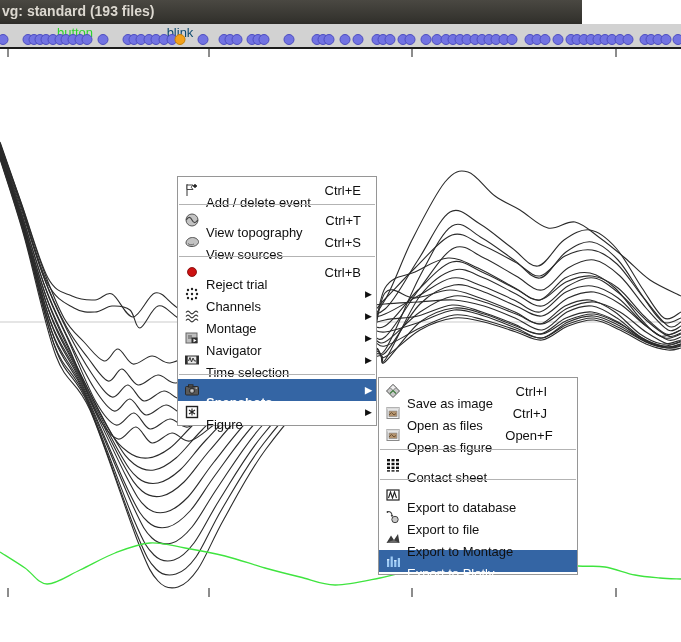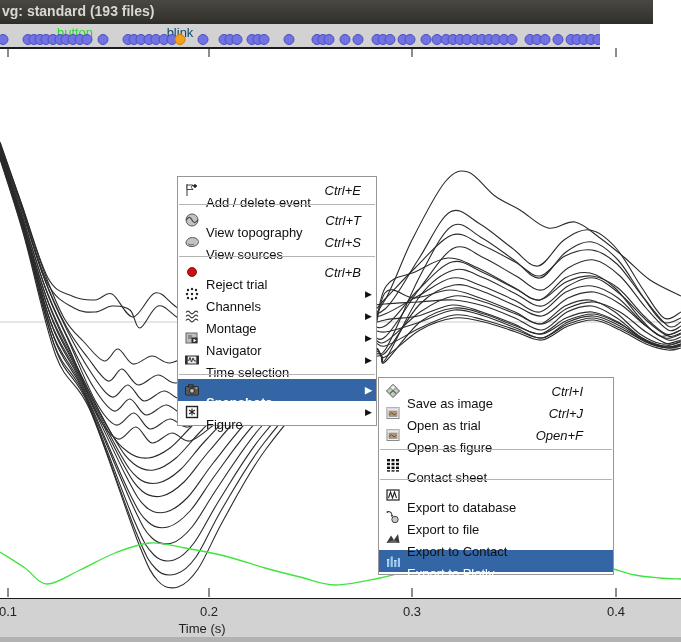--- a/index.html
+++ b/index.html
@@ -1,43 +1,43 @@
 <!DOCTYPE html>
 <html><head>
 <meta charset="utf-8">
 <style>
   html,body{margin:0;padding:0;background:#888;}
   .screen{position:relative;width:681px;height:642px;background:#ffffff;overflow:hidden;
           font-family:"Liberation Sans",sans-serif;}
   
-  .titlebar{position:absolute;top:0;left:0;width:653px;height:24px;z-index:5;
+  .titlebar{position:absolute;top:0;left:0;width:582px;height:24px;z-index:5;
             background:linear-gradient(#4a4842,#35342f 80%,#2c2b27);
             color:#dcd8d0;font-size:14px;font-weight:bold;line-height:23px;padding-left:2px;box-sizing:border-box;}
   
-  .event-strip{position:absolute;top:24px;left:0;width:600px;height:23px;background:#d2d2d2;
+  .event-strip{position:absolute;top:24px;left:0;width:681px;height:23px;background:#d2d2d2;
                border-bottom:2px solid #1b1b1b;z-index:3;overflow:hidden;}
   .evt-label{position:absolute;top:1px;font-size:13px;transform:translateX(-50%);white-space:nowrap;}
   .marker{position:absolute;width:9px;height:9px;border-radius:50%;top:10px;transform:translateX(-50%);}
   
   .plot-svg{position:absolute;top:0;left:0;z-index:1;}
   
   .bottom-band{position:absolute;top:598px;left:0;width:681px;height:44px;background:#d2d2d2;
                border-top:1px solid #1b1b1b;z-index:2;overflow:hidden;}
   .bottom-band::after{content:"";position:absolute;left:0;bottom:0;width:100%;height:6px;background:#b2b2b2;}
   .tick-label{position:absolute;top:5px;font-size:13px;color:#222;transform:translateX(-50%);}
   .axis-title{position:absolute;top:22px;font-size:13px;color:#222;transform:translateX(-50%);}
   
   .menu{position:absolute;background:#ffffff;border:1px solid #969696;box-sizing:border-box;
         padding:2px 0;}
   .menu1{z-index:10;}
   .menu2{z-index:11;}
   .menu-item{height:22px;display:flex;align-items:center;padding:0 4px 0 4px;font-size:13px;color:#101010;}
   .mi-icon{width:19px;height:16px;margin-right:5px;flex:none;display:flex;align-items:center;justify-content:center;}
   .mi-label{flex:1;white-space:nowrap;margin-top:24px;}
-  .mi-shortcut{margin-left:13px;white-space:nowrap;font-style:italic;}
+  .mi-shortcut{margin-left:13px;white-space:nowrap;}
   .menu2 .mi-shortcut{margin-right:26px;}
   .mi-arrow{width:11px;text-align:right;font-size:9px;line-height:22px;}
   .menu-sep{height:8px;position:relative;}
   .menu-sep::after{content:"";position:absolute;left:1px;right:1px;top:3px;border-top:1px solid #b3b3b3;}
   .highlight{background:#3465a4;color:#ffffff;}
 </style>
 </head>
 <body>
 
 <div class="screen">
@@ -143,27 +143,20 @@
       <path d="M 0 153 C 3.7 164.5, 13.7 194.2, 22 222 C 30.3 249.8, 40.7 294.7, 50 320 C 59.3 345.3, 66.0 350.3, 78 374 C 90.0 397.7, 111.3 442.5, 122 462 C 132.7 481.5, 135.3 485.3, 142 491 C 148.7 496.7, 155.0 497.5, 162 496 C 169.0 494.5, 176.0 489.7, 184 482 C 192.0 474.3, 198.7 463.0, 210 450 C 221.3 437.0, 235.0 419.3, 252 404 C 269.0 388.7, 293.0 369.0, 312 358 C 331.0 347.0, 353.8 340.7, 366 338 C 378.2 335.3, 376.0 346.3, 385 342 C 394.0 337.7, 408.5 319.7, 420 312 C 431.5 304.3, 443.3 297.7, 454 296 C 464.7 294.3, 473.7 299.0, 484 302 C 494.3 305.0, 506.3 310.3, 516 314 C 525.7 317.7, 533.3 325.0, 542 324 C 550.7 323.0, 559.3 311.7, 568 308 C 576.7 304.3, 585.3 301.3, 594 302 C 602.7 302.7, 611.3 307.0, 620 312 C 628.7 317.0, 638.0 326.7, 646 332 C 654.0 337.3, 662.2 342.5, 668 344 C 673.8 345.5, 678.8 341.5, 681 341" fill="none" stroke="#2b2b2b" stroke-width="1.1"></path>
       <path d="M 0 154 C 3.7 165.7, 13.3 195.3, 22 224 C 30.7 252.7, 42.3 300.0, 52 326 C 61.7 352.0, 67.7 355.0, 80 380 C 92.3 405.0, 115.0 454.8, 126 476 C 137.0 497.2, 139.3 501.0, 146 507 C 152.7 513.0, 159.0 513.7, 166 512 C 173.0 510.3, 180.0 505.3, 188 497 C 196.0 488.7, 202.7 476.2, 214 462 C 225.3 447.8, 239.0 428.7, 256 412 C 273.0 395.3, 297.3 373.7, 316 362 C 334.7 350.3, 356.5 344.7, 368 342 C 379.5 339.3, 376.3 348.3, 385 346 C 393.7 343.7, 408.5 333.2, 420 328 C 431.5 322.8, 443.3 316.3, 454 315 C 464.7 313.7, 473.7 317.5, 484 320 C 494.3 322.5, 506.3 327.0, 516 330 C 525.7 333.0, 533.3 339.0, 542 338 C 550.7 337.0, 559.3 327.3, 568 324 C 576.7 320.7, 585.3 317.3, 594 318 C 602.7 318.7, 611.3 324.0, 620 328 C 628.7 332.0, 638.0 338.7, 646 342 C 654.0 345.3, 662.2 347.3, 668 348 C 673.8 348.7, 678.8 346.3, 681 346" fill="none" stroke="#2b2b2b" stroke-width="1.1"></path>
       <path d="M 0 155 C 3.7 166.8, 13.3 196.5, 22 226 C 30.7 255.5, 42.0 305.3, 52 332 C 62.0 358.7, 69.3 359.7, 82 386 C 94.7 412.3, 117.0 467.3, 128 490 C 139.0 512.7, 141.3 515.8, 148 522 C 154.7 528.2, 161.0 528.8, 168 527 C 175.0 525.2, 182.0 519.8, 190 511 C 198.0 502.2, 204.7 489.2, 216 474 C 227.3 458.8, 241.0 438.0, 258 420 C 275.0 402.0, 299.3 378.3, 318 366 C 336.7 353.7, 358.8 348.7, 370 346 C 381.2 343.3, 376.7 361.7, 385 350 C 393.3 338.3, 408.8 296.7, 420 276 C 431.2 255.3, 441.7 232.3, 452 226 C 462.3 219.7, 471.7 232.3, 482 238 C 492.3 243.7, 504.3 253.3, 514 260 C 523.7 266.7, 531.3 279.3, 540 278 C 548.7 276.7, 557.3 258.0, 566 252 C 574.7 246.0, 583.3 240.7, 592 242 C 600.7 243.3, 609.3 250.7, 618 260 C 626.7 269.3, 635.7 287.0, 644 298 C 652.3 309.0, 661.8 322.0, 668 326 C 674.2 330.0, 678.8 322.7, 681 322" fill="none" stroke="#2b2b2b" stroke-width="1.1"></path>
       <path d="M 0 156 C 4.0 168.3, 15.0 199.7, 24 230 C 33.0 260.3, 44.0 311.0, 54 338 C 64.0 365.0, 71.0 364.3, 84 392 C 97.0 419.7, 120.7 479.7, 132 504 C 143.3 528.3, 145.3 531.5, 152 538 C 158.7 544.5, 165.3 544.8, 172 543 C 178.7 541.2, 184.3 536.3, 192 527 C 199.7 517.7, 206.7 503.5, 218 487 C 229.3 470.5, 243.0 447.5, 260 428 C 277.0 408.5, 301.3 383.3, 320 370 C 338.7 356.7, 361.2 350.8, 372 348 C 382.8 345.2, 377.0 360.3, 385 353 C 393.0 345.7, 408.5 315.3, 420 304 C 431.5 292.7, 443.3 287.0, 454 285 C 464.7 283.0, 473.7 288.5, 484 292 C 494.3 295.5, 506.3 302.0, 516 306 C 525.7 310.0, 533.3 317.3, 542 316 C 550.7 314.7, 559.3 302.0, 568 298 C 576.7 294.0, 585.3 291.0, 594 292 C 602.7 293.0, 611.3 298.3, 620 304 C 628.7 309.7, 638.0 320.0, 646 326 C 654.0 332.0, 662.2 338.2, 668 340 C 673.8 341.8, 678.8 337.5, 681 337" fill="none" stroke="#2b2b2b" stroke-width="1.1"></path>
       <path d="M 0 157 C 4.0 169.5, 15.0 200.8, 24 232 C 33.0 263.2, 43.7 316.3, 54 344 C 64.3 371.7, 72.7 368.7, 86 398 C 99.3 427.3, 122.7 493.8, 134 520 C 145.3 546.2, 147.3 548.3, 154 555 C 160.7 561.7, 167.3 562.0, 174 560 C 180.7 558.0, 186.3 553.2, 194 543 C 201.7 532.8, 208.7 516.8, 220 499 C 231.3 481.2, 245.0 456.8, 262 436 C 279.0 415.2, 303.3 388.0, 322 374 C 340.7 360.0, 363.5 354.8, 374 352 C 384.5 349.2, 377.3 360.7, 385 357 C 392.7 353.3, 408.5 336.5, 420 330 C 431.5 323.5, 443.3 319.3, 454 318 C 464.7 316.7, 473.7 319.7, 484 322 C 494.3 324.3, 506.3 329.0, 516 332 C 525.7 335.0, 533.3 341.0, 542 340 C 550.7 339.0, 559.3 329.3, 568 326 C 576.7 322.7, 585.3 319.3, 594 320 C 602.7 320.7, 611.3 326.0, 620 330 C 628.7 334.0, 638.0 340.7, 646 344 C 654.0 347.3, 662.2 349.3, 668 350 C 673.8 350.7, 678.8 348.3, 681 348" fill="none" stroke="#2b2b2b" stroke-width="1.1"></path>
       <path d="M 0 158 C 4.0 170.7, 14.7 202.0, 24 234 C 33.3 266.0, 45.3 321.7, 56 350 C 66.7 378.3, 74.7 373.7, 88 404 C 101.3 434.3, 124.7 504.5, 136 532 C 147.3 559.5, 149.3 562.0, 156 569 C 162.7 576.0, 169.3 576.0, 176 574 C 182.7 572.0, 188.3 567.8, 196 557 C 203.7 546.2, 210.7 528.0, 222 509 C 233.3 490.0, 247.0 464.8, 264 443 C 281.0 421.2, 305.3 392.8, 324 378 C 342.7 363.2, 365.8 357.0, 376 354 C 386.2 351.0, 377.7 369.7, 385 360 C 392.3 350.3, 408.5 311.0, 420 296 C 431.5 281.0, 443.3 273.0, 454 270 C 464.7 267.0, 473.7 274.0, 484 278 C 494.3 282.0, 506.3 289.3, 516 294 C 525.7 298.7, 533.3 307.3, 542 306 C 550.7 304.7, 559.3 290.7, 568 286 C 576.7 281.3, 585.3 276.7, 594 278 C 602.7 279.3, 611.3 287.0, 620 294 C 628.7 301.0, 638.0 313.0, 646 320 C 654.0 327.0, 662.2 333.8, 668 336 C 673.8 338.2, 678.8 333.5, 681 333" fill="none" stroke="#2b2b2b" stroke-width="1.1"></path>
       <path d="M 0 159 C 4.0 171.8, 14.7 203.2, 24 236 C 33.3 268.8, 45.0 327.0, 56 356 C 67.0 385.0, 76.3 379.0, 90 410 C 103.7 441.0, 126.7 513.5, 138 542 C 149.3 570.5, 151.3 573.5, 158 581 C 164.7 588.5, 171.3 589.0, 178 587 C 184.7 585.0, 190.3 580.3, 198 569 C 205.7 557.7, 212.7 539.0, 224 519 C 235.3 499.0, 249.0 471.8, 266 449 C 283.0 426.2, 307.3 397.5, 326 382 C 344.7 366.5, 368.2 359.3, 378 356 C 387.8 352.7, 378.0 367.7, 385 362 C 392.0 356.3, 408.5 331.0, 420 322 C 431.5 313.0, 443.3 309.3, 454 308 C 464.7 306.7, 473.7 311.0, 484 314 C 494.3 317.0, 506.3 322.7, 516 326 C 525.7 329.3, 533.3 335.0, 542 334 C 550.7 333.0, 559.3 323.3, 568 320 C 576.7 316.7, 585.3 313.3, 594 314 C 602.7 314.7, 611.3 319.7, 620 324 C 628.7 328.3, 638.0 336.2, 646 340 C 654.0 343.8, 662.2 346.3, 668 347 C 673.8 347.7, 678.8 344.5, 681 344" fill="none" stroke="#2b2b2b" stroke-width="1.1"></path>
       <path d="M 0 552 C 4.2 554.7, 17.2 562.7, 25 568 C 32.8 573.3, 37.8 583.7, 47 584 C 56.2 584.3, 68.7 575.2, 80 570 C 91.3 564.8, 103.3 557.5, 115 553 C 126.7 548.5, 138.3 543.8, 150 543 C 161.7 542.2, 172.5 545.8, 185 548 C 197.5 550.2, 211.7 552.7, 225 556 C 238.3 559.3, 252.5 564.5, 265 568 C 277.5 571.5, 288.3 574.2, 300 577 C 311.7 579.8, 321.7 584.8, 335 585 C 348.3 585.2, 364.2 581.2, 380 578 C 395.8 574.8, 413.3 569.0, 430 566 C 446.7 563.0, 463.3 560.7, 480 560 C 496.7 559.3, 513.7 561.0, 530 562 C 546.3 563.0, 565.5 565.2, 578 566 C 590.5 566.8, 595.5 565.5, 605 567 C 614.5 568.5, 625.8 573.2, 635 575 C 644.2 576.8, 652.3 577.3, 660 578 C 667.7 578.7, 677.5 578.8, 681 579" fill="none" stroke="#3fe43f" stroke-width="1.3"></path>
     </svg>
 
-  <div class="bottom-band">
-    <span class="tick-label" style="left: 8px;">0.1</span>
-    <span class="tick-label" style="left: 209px;">0.2</span>
-    <span class="tick-label" style="left: 412px;">0.3</span>
-    <span class="tick-label" style="left: 616px;">0.4</span>
-    <span class="axis-title" style="left: 202px;">Time (s)</span>
-  </div>
 
   <div class="menu menu1" style="left: 177px; top: 176px; width: 200px;">
     <div class="menu-item">
       <span class="mi-icon">
         <svg width="16" height="16" viewBox="0 0 16 16">
             <path d="M3 2v12" stroke="#333" fill="none"></path>
             <path d="M3 3h6L7.2 5.2 9 7.5H3z" fill="#fff" stroke="#333" stroke-width="0.9"></path>
             <path d="M11 2v4M9 4h4" stroke="#111" stroke-width="1.3"></path>
           </svg>
       </span>
@@ -282,42 +275,42 @@
             <g stroke="#222" stroke-width="1.1">
               <path d="M8 4.5v7M5 6l6 4M11 6l-6 4"></path>
             </g>
           </svg>
       </span>
       <span class="mi-label">Figure</span>
       <span class="mi-arrow">▶</span>
     </div>
   </div>
 
-  <div class="menu menu2" style="left: 378px; top: 377px; width: 236px;">
+  <div class="menu menu2" style="left: 378px; top: 377px; width: 200px;">
     <div class="menu-item">
       <span class="mi-icon">
         <svg width="16" height="16" viewBox="0 0 16 16">
             <path d="M8 1.5L14.5 8 8 14.5 1.5 8z" fill="#c9c9c9" stroke="#555"></path>
             <path d="M8 1.5L11 4.5 8 7.5 5 4.5z" fill="#efefef" stroke="#555" stroke-width="0.7"></path>
             <path d="M5 10.5l3-3 3 3" fill="none" stroke="#3a7a3a" stroke-width="1.1"></path>
           </svg>
       </span>
       <span class="mi-label">Save as image</span>
       <span class="mi-shortcut">Ctrl+I</span>
     </div>
     <div class="menu-item">
       <span class="mi-icon">
         <svg width="16" height="16" viewBox="0 0 16 16">
             <rect x="2" y="2.5" width="12" height="11" fill="#f2f2f2" stroke="#8a8a8a"></rect>
             <rect x="2" y="2.5" width="12" height="2" fill="#d9d9d9"></rect>
             <rect x="4" y="6" width="8" height="5.5" fill="#b4936e" stroke="#8a8a8a" stroke-width="0.7"></rect>
             <path d="M4 10l2.5-2.5L9 10l2-1.5" fill="none" stroke="#6d5436"></path>
           </svg>
       </span>
-      <span class="mi-label">Open as trial</span>
+      <span class="mi-label">Open as files</span>
       <span class="mi-shortcut">Ctrl+J</span>
     </div>
     <div class="menu-item">
       <span class="mi-icon">
         <svg width="16" height="16" viewBox="0 0 16 16">
             <rect x="2" y="2.5" width="12" height="11" fill="#f2f2f2" stroke="#8a8a8a"></rect>
             <rect x="2" y="2.5" width="12" height="2" fill="#d9d9d9"></rect>
             <rect x="4" y="6" width="8" height="5.5" fill="#b4936e" stroke="#8a8a8a" stroke-width="0.7"></rect>
             <path d="M4 10l2.5-2.5L9 10l2-1.5" fill="none" stroke="#6d5436"></path>
           </svg>
@@ -368,21 +361,21 @@
       </span>
       <span class="mi-label">Export to file</span>
     </div>
     <div class="menu-item">
       <span class="mi-icon">
         <svg width="16" height="16" viewBox="0 0 16 16">
             <path d="M1.5 12L6 4.5 9 9l4-6 1.5 9z" fill="#3a3a3a"></path>
             <path d="M1.5 12l4.5-2 3-1 5.5 3z" fill="#6a6a6a"></path>
           </svg>
       </span>
-      <span class="mi-label">Export to Contact</span>
+      <span class="mi-label">Export to Montage</span>
     </div>
     <div class="menu-item highlight" style="background: rgb(52, 101, 164);">
       <span class="mi-icon">
         <svg width="16" height="16" viewBox="0 0 16 16">
             <g fill="#9ecbf5">
               <rect x="2" y="6" width="2.2" height="8"></rect>
               <rect x="5.6" y="3.5" width="2.2" height="10.5"></rect>
               <rect x="9.2" y="7" width="2.2" height="7"></rect>
               <rect x="12.8" y="5" width="2.2" height="9"></rect>
             </g>

